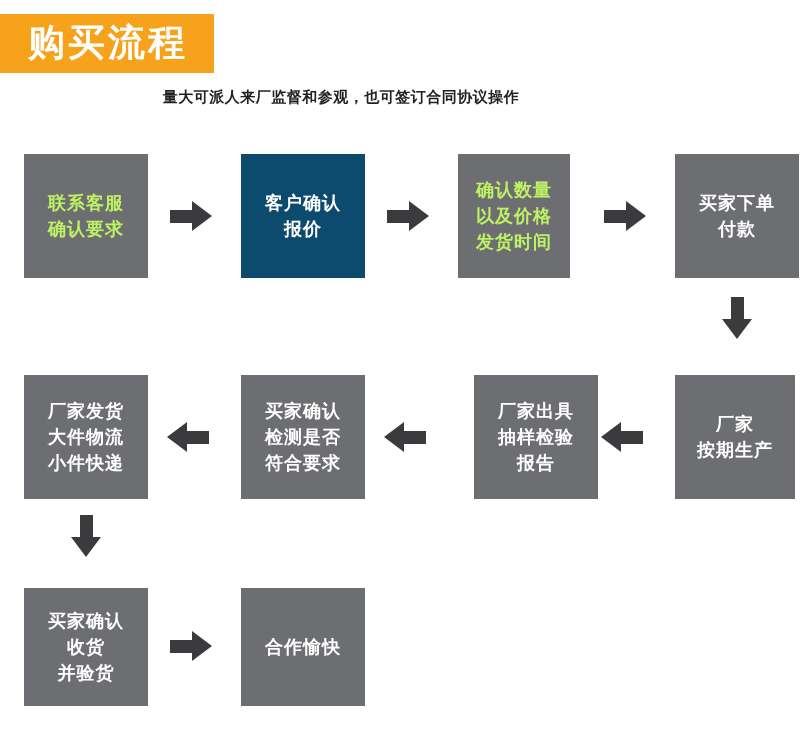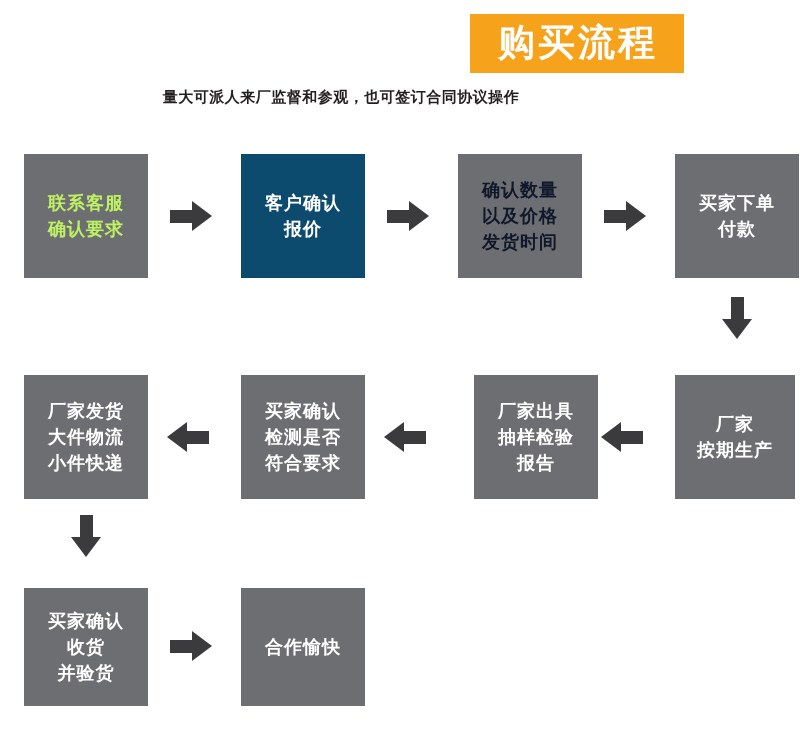--- a/index.html
+++ b/index.html
@@ -12,22 +12,22 @@
     height: 746px;
     position: relative;
     font-family: "Liberation Sans", "DejaVu Sans", sans-serif;
     overflow: hidden;
   }
 
   .title-wrap {
     position: absolute;
     top: 14px;
     left: 0;
-    width: 684px;
-    text-align: right;
+    width: 760px;
+    text-align: left;
   }
   .title-badge {
     display: inline-block;
     background: #f7a21b;
     color: #ffffff;
     font-size: 37px;
     font-weight: bold;
     letter-spacing: 3px;
     padding: 10px 26px 12px 28px;
     line-height: 1;
@@ -118,21 +118,21 @@
 
 <div class="flow" id="flow">
     <div class="node" style="left: 24px; top: 154px; width: 124px; height: 124px; background: rgb(109, 110, 113); color: #bef264;">
       <span class="ln">联系客服</span>
       <span class="ln">确认要求</span>
     </div>
     <div class="node" style="left: 241px; top: 154px; width: 124px; height: 124px; background: #0c4a6e; color: rgb(255, 255, 255);">
       <span class="ln">客户确认</span>
       <span class="ln">报价</span>
     </div>
-    <div class="node" style="left: 458px; top: 154px; width: 124px; height: 124px; background: rgb(109, 110, 113); color: #0f172a;">
+    <div class="node" style="left: 458px; top: 154px; width: 112px; height: 124px; background: rgb(109, 110, 113); color: #bef264;">
       <span class="ln">确认数量</span>
       <span class="ln">以及价格</span>
       <span class="ln">发货时间</span>
     </div>
     <div class="node" style="left: 675px; top: 154px; width: 124px; height: 124px; background: rgb(109, 110, 113); color: rgb(255, 255, 255);">
       <span class="ln">买家下单</span>
       <span class="ln">付款</span>
     </div>
     <div class="node" style="left: 675px; top: 375px; width: 120px; height: 124px; background: rgb(109, 110, 113); color: rgb(255, 255, 255); align-items: center;">
       <span class="ln">厂家</span>

